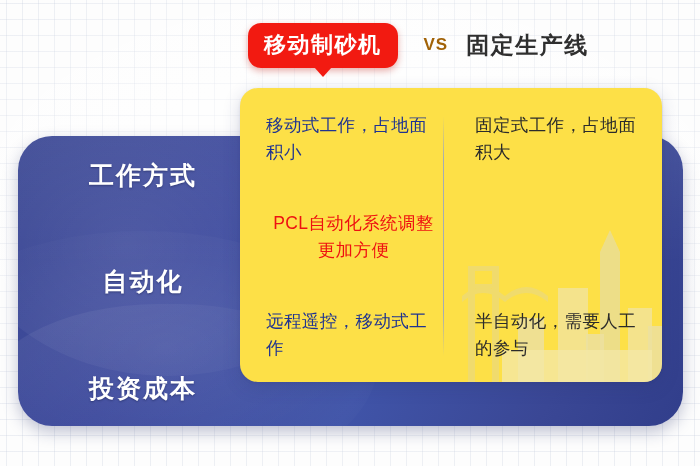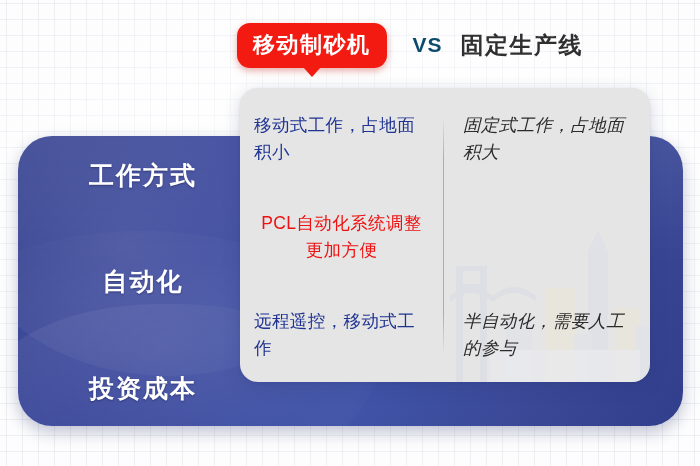--- a/index.html
+++ b/index.html
@@ -112,25 +112,26 @@
     margin-left: 28px;
   }
 
   
   .card {
     position: absolute;
     left: 240px;
     top: 88px;
     width: 410px;
     height: 294px;
-    background: #e5e5e5;
+    background: #fde047;
     border-radius: 18px;
     box-shadow: 0 5px 18px rgba(40,50,110,0.20), 0 1px 3px rgba(40,50,110,0.10);
     z-index: 5;
     overflow: hidden;
+    padding-left: 12px;
   }
   
   .skyline {
     position: absolute;
     right: 0;
     bottom: 0;
     width: 200px;
     height: 160px;
     opacity: 0.55;
     pointer-events: none;
@@ -165,26 +166,26 @@
     z-index: 3;
   }
 
   .cell {
     font-size: 17.5px;
     line-height: 1.55;
     letter-spacing: 0.4px;
   }
   .cell-blue { color: #1f3391; }
   .cell-red  { color: #ee1111; text-align: center; }
-  .cell-dark { color: #2b2b2b; font-style: italic; }
+  .cell-dark { color: #2b2b2b; }
 
   
   .header {
     position: absolute;
-    left: 237px;
+    left: 248px;
     top: 22px;
     height: 46px;
     display: flex;
     align-items: center;
     z-index: 8;
   }
   .badge-wrap {
     position: relative;
   }
   .badge {
@@ -203,22 +204,22 @@
     left: 50%;
     bottom: -9px;
     margin-left: -9px;
     width: 0;
     height: 0;
     border-left: 9px solid transparent;
     border-right: 9px solid transparent;
     border-top: 10px solid #f21a11;
   }
   .vs {
-    color: #0c4a6e;
-    font-size: 21px;
+    color: #a16207;
+    font-size: 17px;
     font-weight: bold;
     letter-spacing: 1px;
     margin: 0 18px 0 26px;
   }
   .right-title {
     color: #2f2f2f;
     font-size: 23px;
     font-weight: bold;
     letter-spacing: 1.5px;
     white-space: nowrap;

